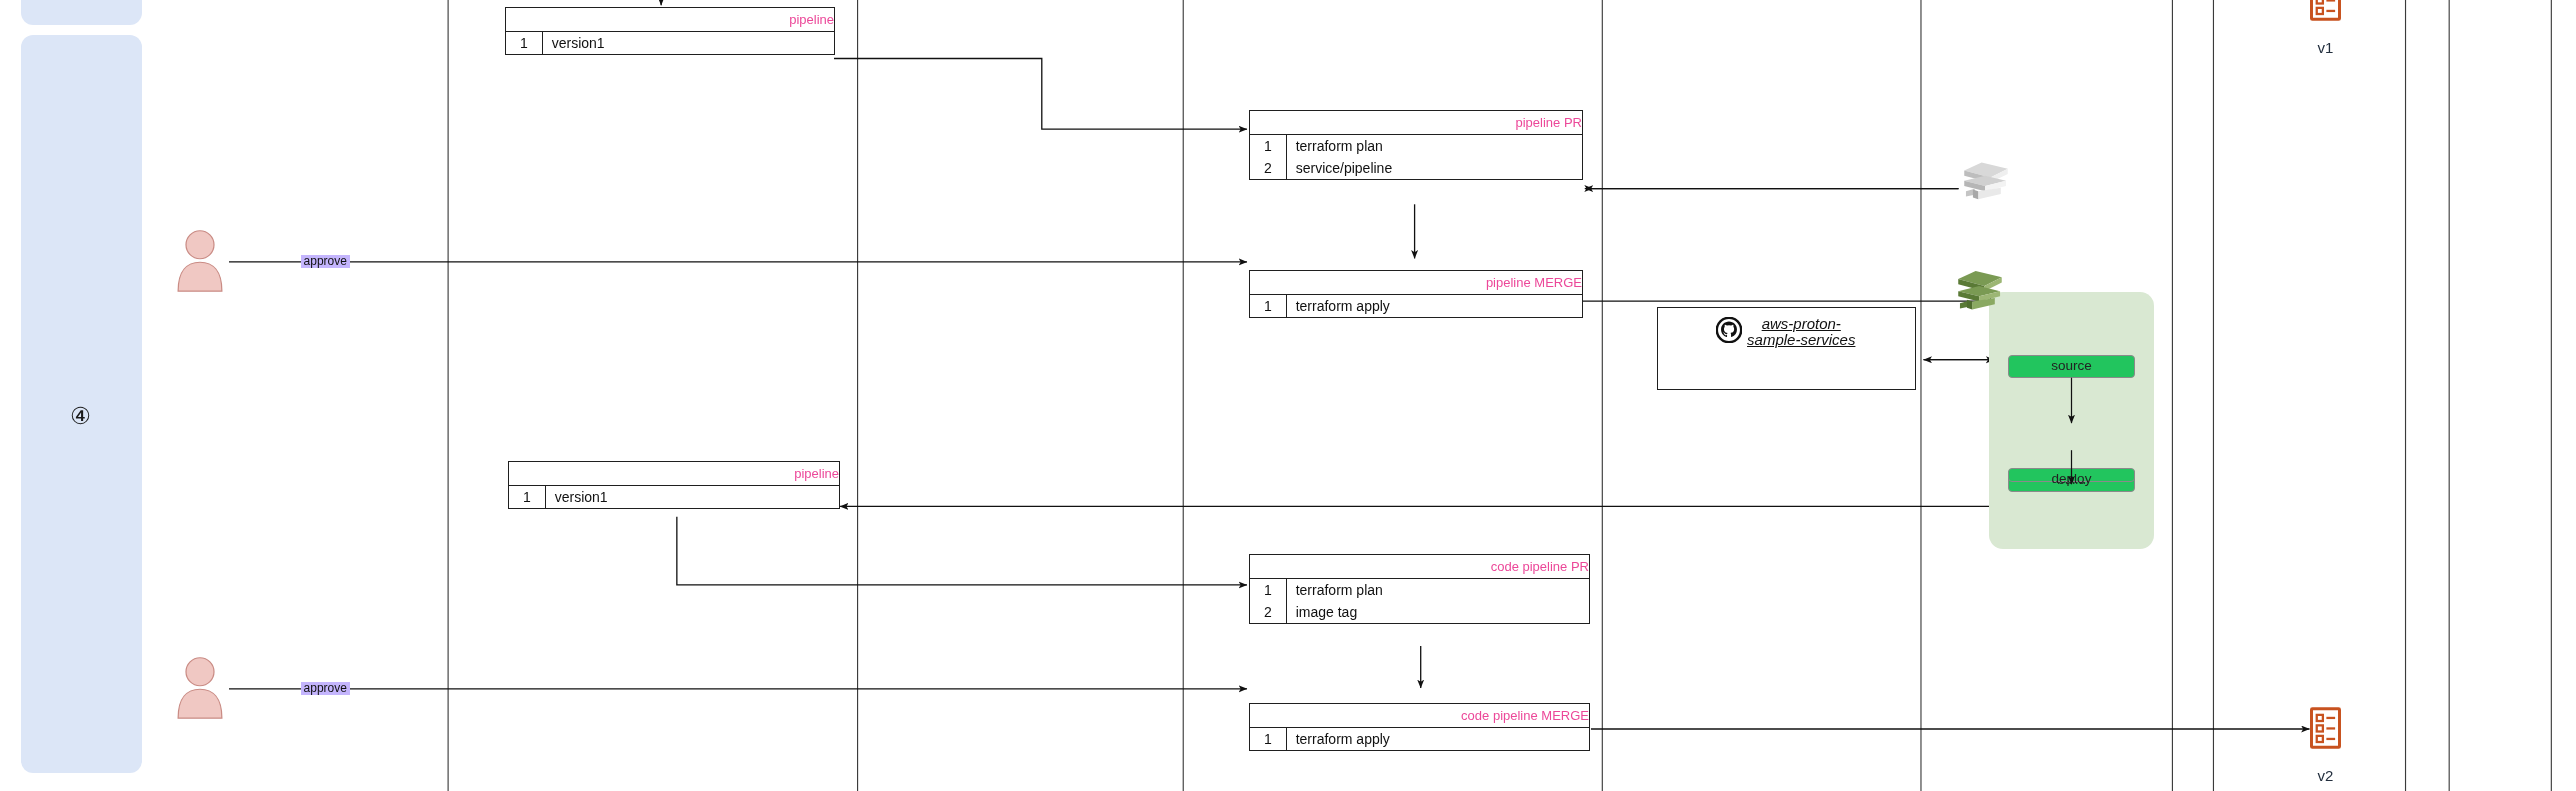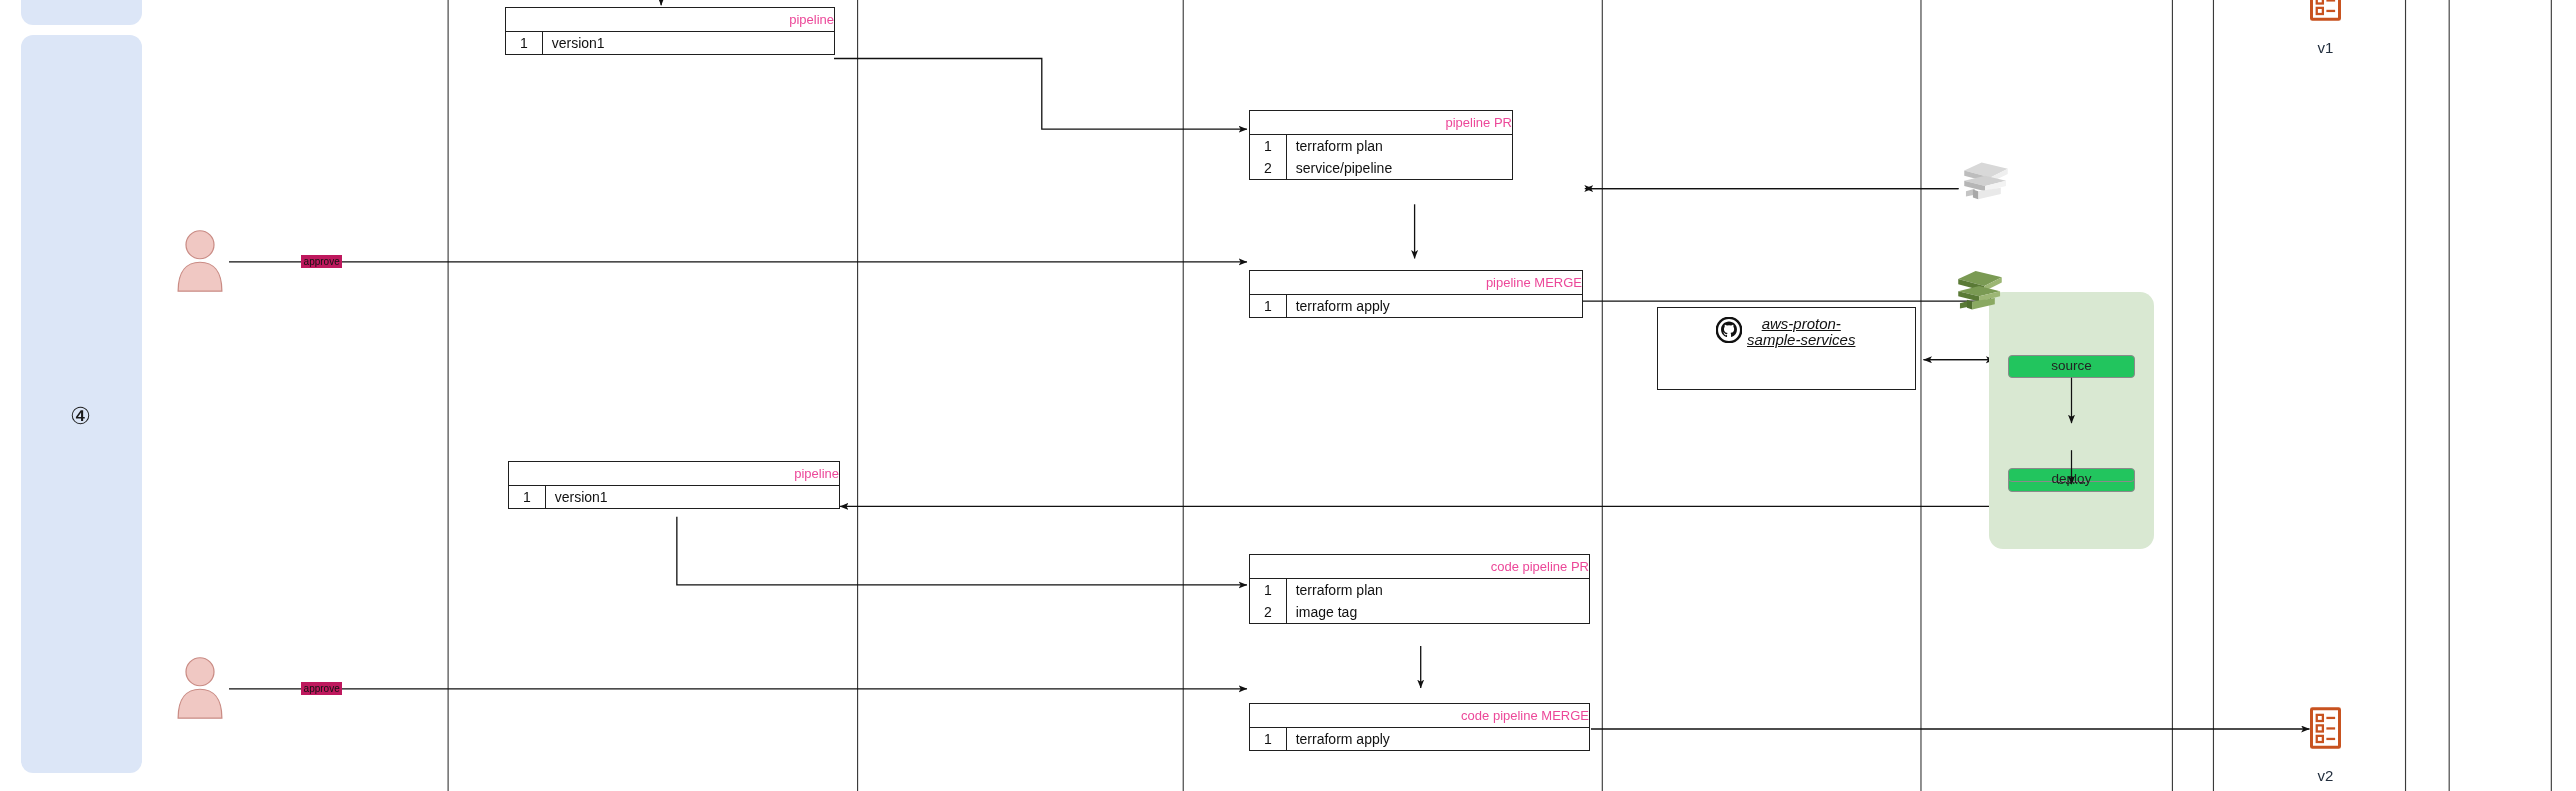--- a/index.html
+++ b/index.html
@@ -108,23 +108,23 @@
     font-size:13.5px;
     color:#222;
     text-align:center;
     box-sizing:border-box;
     line-height:19px;
   }
 
   
   .wirelabel{
     position:absolute;
-    font-size:10px;
+    font-size:12px;
     color:#111;
-    background:#be185d;
+    background:#c4b5fd;
     padding:0 2.6px;
     white-space:nowrap;
     line-height:13px;
   }
 
   
   .vergroup{position:absolute;text-align:center;}
   .verlabel{
     font-size:15px;
     color:#232f3e;
@@ -216,21 +216,21 @@
   <div class="wirelabel" style="left:301px;top:682px;">approve</div>
 
   <div class="tbl" style="left:505px;top:7px;width:330px;">
     <div class="thead">pipeline</div>
     <div class="trow">
       <div class="tnum">1</div>
       <div class="tval">version1</div>
     </div>
   </div>
 
-  <div class="tbl" style="left:1249px;top:110px;width:264px;">
+  <div class="tbl" style="left:1249px;top:110px;width:334px;">
     <div class="thead">pipeline PR</div>
     <div class="trow">
       <div class="tnum">1</div>
       <div class="tval">terraform plan</div>
     </div>
     <div class="trow">
       <div class="tnum">2</div>
       <div class="tval">service/pipeline</div>
     </div>
   </div>

